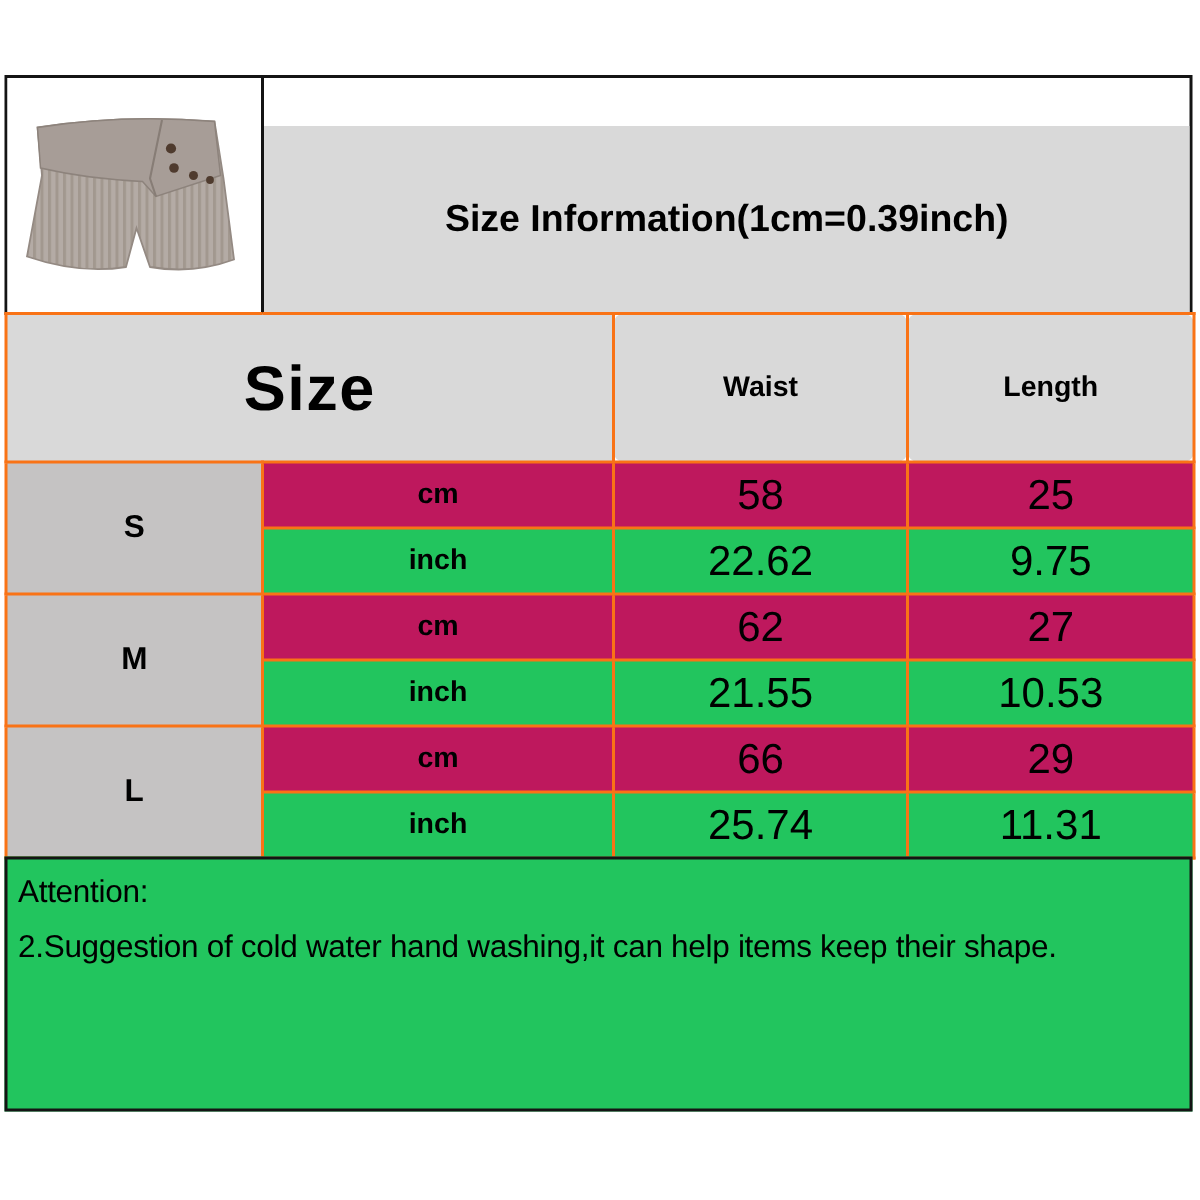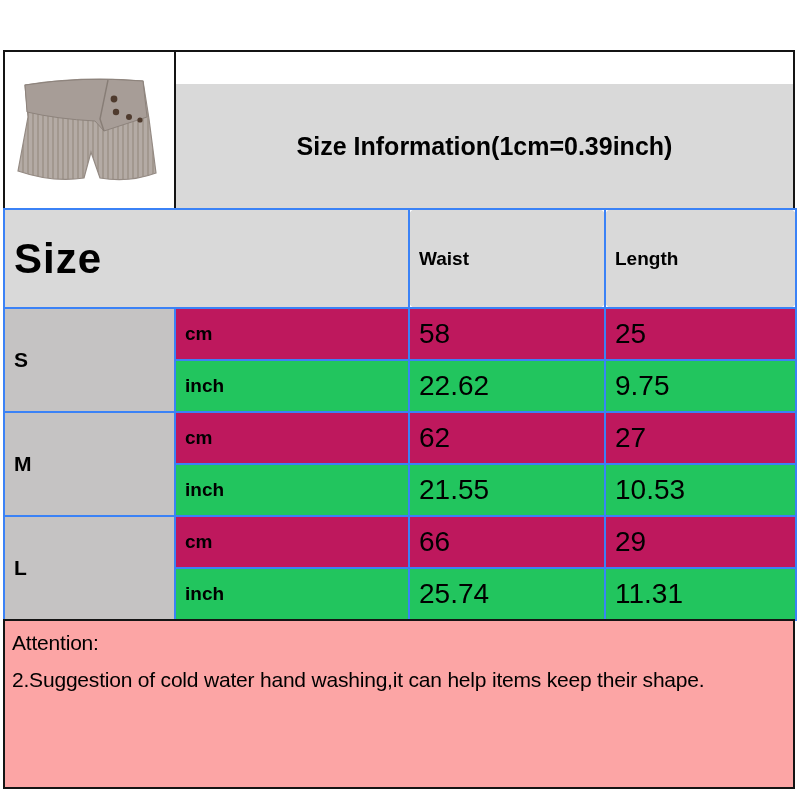--- a/index.html
+++ b/index.html
@@ -8,35 +8,35 @@
 
   
   .top-row{display:flex;height:160px;box-sizing:border-box;border:2px solid #141414;background:#fff;}
   .img-cell{width:171px;box-sizing:border-box;border-right:2px solid #141414;background:#fff;
             display:flex;align-items:center;justify-content:center;}
   .title-cell{flex:1;background:#d9d9d9;display:flex;align-items:center;justify-content:center;margin-top:32px;}
   .title-text{font-size:25px;font-weight:bold;letter-spacing:0px;}
 
   
   table.size{border-collapse:collapse;table-layout:fixed;width:792px;margin-top:-2px;}
-  table.size td{border:2px solid #3b82f6;vertical-align:middle;padding:9px;}
+  table.size td{border:2px solid #f97316;text-align:center;vertical-align:middle;padding:4px;}
   tr.hdr{height:99px;}
   tr.hdr td{background:#d9d9d9;}
   .size-big{font-size:42px;font-weight:bold;letter-spacing:1px;}
   .col-hdr{font-size:19px;font-weight:bold;border-radius:7px;}
   tr.data{height:44px;}
   td.sz-cell{background:#c5c3c3;font-weight:bold;font-size:21px;}
   td.unit{font-weight:bold;font-size:19px;}
   td.val{font-size:28px;}
   tr.cm-row td.band{background:#be185d;}
   tr.inch-row td.band{background:#22c55e;}
 
   
   .attention{box-sizing:border-box;border:2px solid #141414;margin-top:-2px;min-height:170px;
-             padding:3px 9px 8px 7px;background:#fca5a5;}
+             padding:3px 9px 8px 7px;background:#22c55e;}
   .attention p{margin:0;font-size:21px;line-height:37px;letter-spacing:-0.2px;}
   .attention p.just{text-align:justify;}
 
   
   .photo{width:165px;height:150px;}
 </style>
 </head>
 <body>
 
 <div class="sheet">

